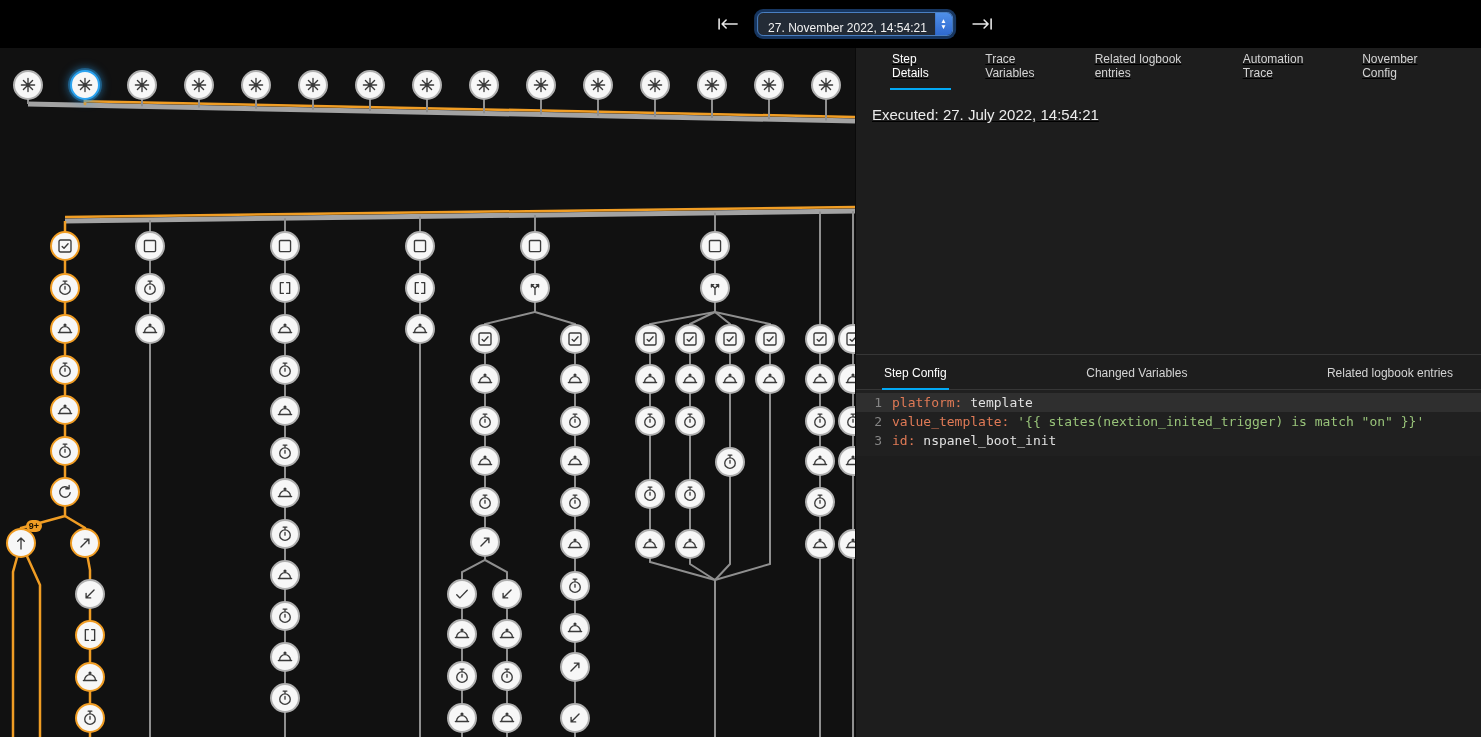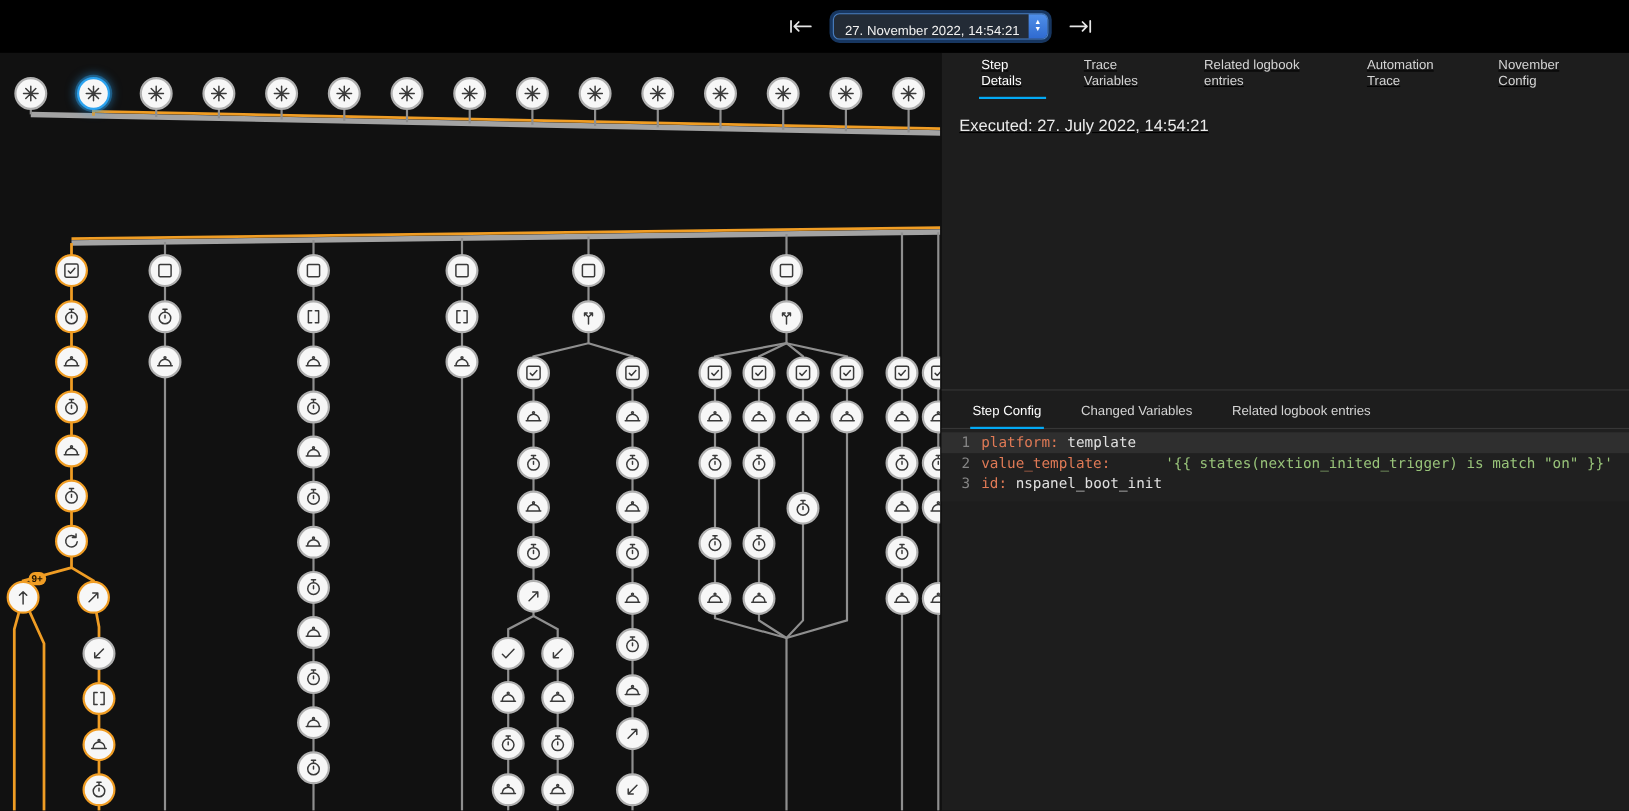--- a/index.html
+++ b/index.html
@@ -22,34 +22,34 @@
   .gnode.active{border-color:#f09d24;}
   .gnode.selected{border-color:#2ba3f0;box-shadow:0 0 0 2px rgba(43,163,240,0.35),0 0 9px 2px rgba(43,163,240,0.55);}
   .badge{position:absolute;top:-10px;right:-8px;background:#f09d24;color:#1d1200;font-size:9px;font-weight:bold;border-radius:8px;padding:1px 3px;line-height:10px;}
 
   
   .rpanel{position:absolute;left:855px;top:48px;width:626px;height:689px;background:#1d1d1d;z-index:2;border-left:1px solid #0a0a0a;box-sizing:border-box;}
   .sec-top{height:306px;box-sizing:border-box;text-decoration:underline;}
   .sec-bottom{border-top:1px solid #363636;}
   .tabbar{display:flex;align-items:stretch;height:34px;}
   .tabbar.top{justify-content:space-between;padding:0 18px;}
-  .tabbar.bottom{justify-content:flex-start;padding:0 10px;border-bottom:1px solid #363636;}
+  .tabbar.bottom{justify-content:space-between;padding:0 10px;border-bottom:1px solid #363636;}
   .tab{display:flex;align-items:center;padding:0 16px;cursor:pointer;font-size:12px;color:#d4d4d4;}
   .tab span{padding:11px 2px 8px;border-bottom:2px solid transparent;}
   .tab.sel{color:#fff;}
   .tab.sel span{border-bottom-color:#03a9f4;}
   .executed{padding:24px 16px;font-size:15px;color:#ececec;}
 
   
   .code{font-family:"DejaVu Sans Mono",monospace;font-size:13px;line-height:19px;background:#202020;padding:3px 0 6px;}
   .code-line{display:flex;white-space:pre;}
   .code-line.active{background:#2f2f2f;}
   .gutter{width:26px;text-align:right;padding-right:10px;color:#858585;flex:none;}
   .tok-key{color:#e07a56;}
-  .tok-string{color:#98c379;margin-left:42px;}
+  .tok-string{color:#98c379;}
   .tok-plain{color:#e0e0e0;}
 
   .symbol-defs{position:absolute;width:0;height:0;overflow:hidden;}
 </style>
 </head>
 <body>
 
 <svg class="symbol-defs" aria-hidden="true">
   <defs>
     <symbol id="i-asterisk" viewBox="0 0 24 24">

